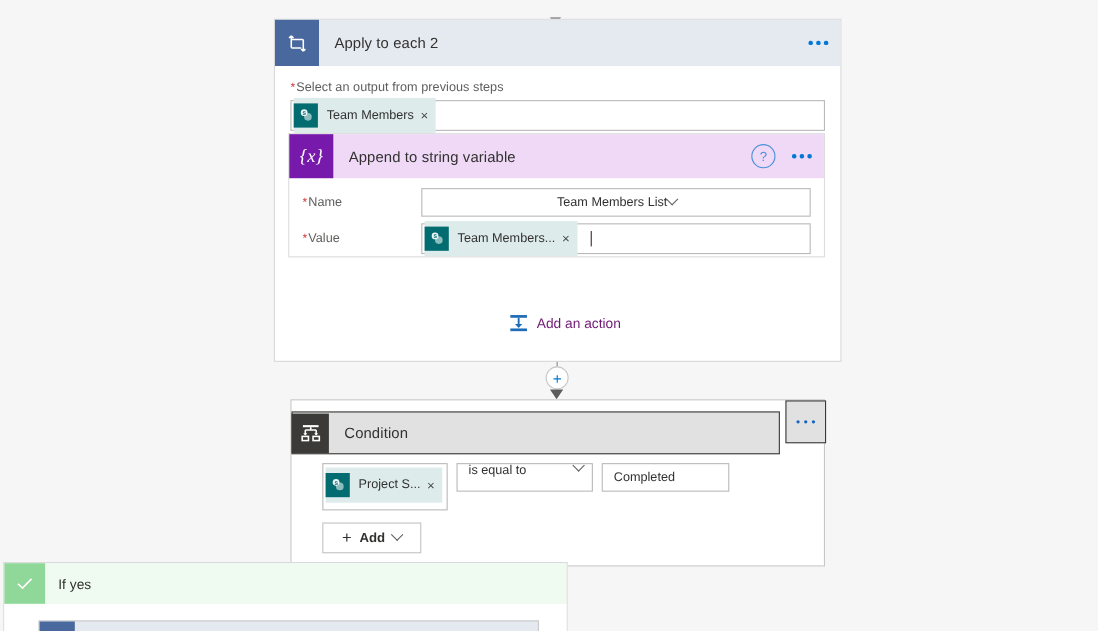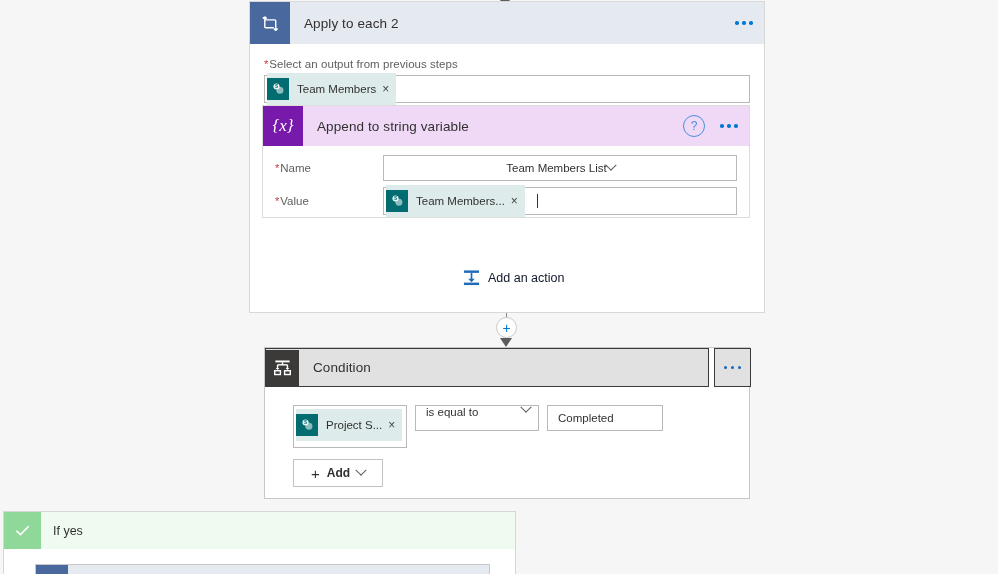--- a/index.html
+++ b/index.html
@@ -16,20 +16,21 @@
     font-size: 12.5px;
     color: #323130;
     -webkit-font-smoothing: antialiased;
   }
 
   
   #canvas {
     position: absolute;
     inset: 0;
     background: #f6f6f6;
+    margin-top: 16px;
   }
 
   .card-icon {
     width: 40px;
     height: 44px;
     flex: 0 0 40px;
     display: flex;
     align-items: center;
     justify-content: center;
   }
@@ -198,21 +199,21 @@
   #add-action {
     position: absolute;
     left: 463px;
     top: 269px;
     display: flex;
     align-items: center;
     gap: 8px;
     cursor: pointer;
   }
   #add-action .lbl {
-    color: #0f172a;
+    color: #701a75;
     font-size: 12.5px;
   }
 
   
   #connector {
     position: absolute;
     left: 496px;
     top: 313px;
     width: 22px;
     height: 34px;
@@ -265,21 +266,21 @@
   #condition-card {
     position: absolute;
     left: 0; top: 0;
     width: 486px; height: 152px;
     background: #ffffff;
     border: 1px solid #c7c7c7;
     box-sizing: border-box;
   }
   #condition-header {
     position: absolute;
-    left: 0; top: 0;
+    left: 0; top: 10px;
     width: 444px;
     height: 39px;
     display: flex;
     align-items: center;
     background: #e1e1e1;
     border: 1.5px solid #3b3a39;
     box-sizing: border-box;
   }
   #condition-header .card-icon {
     width: 34px; height: 36px; flex: 0 0 34px;

